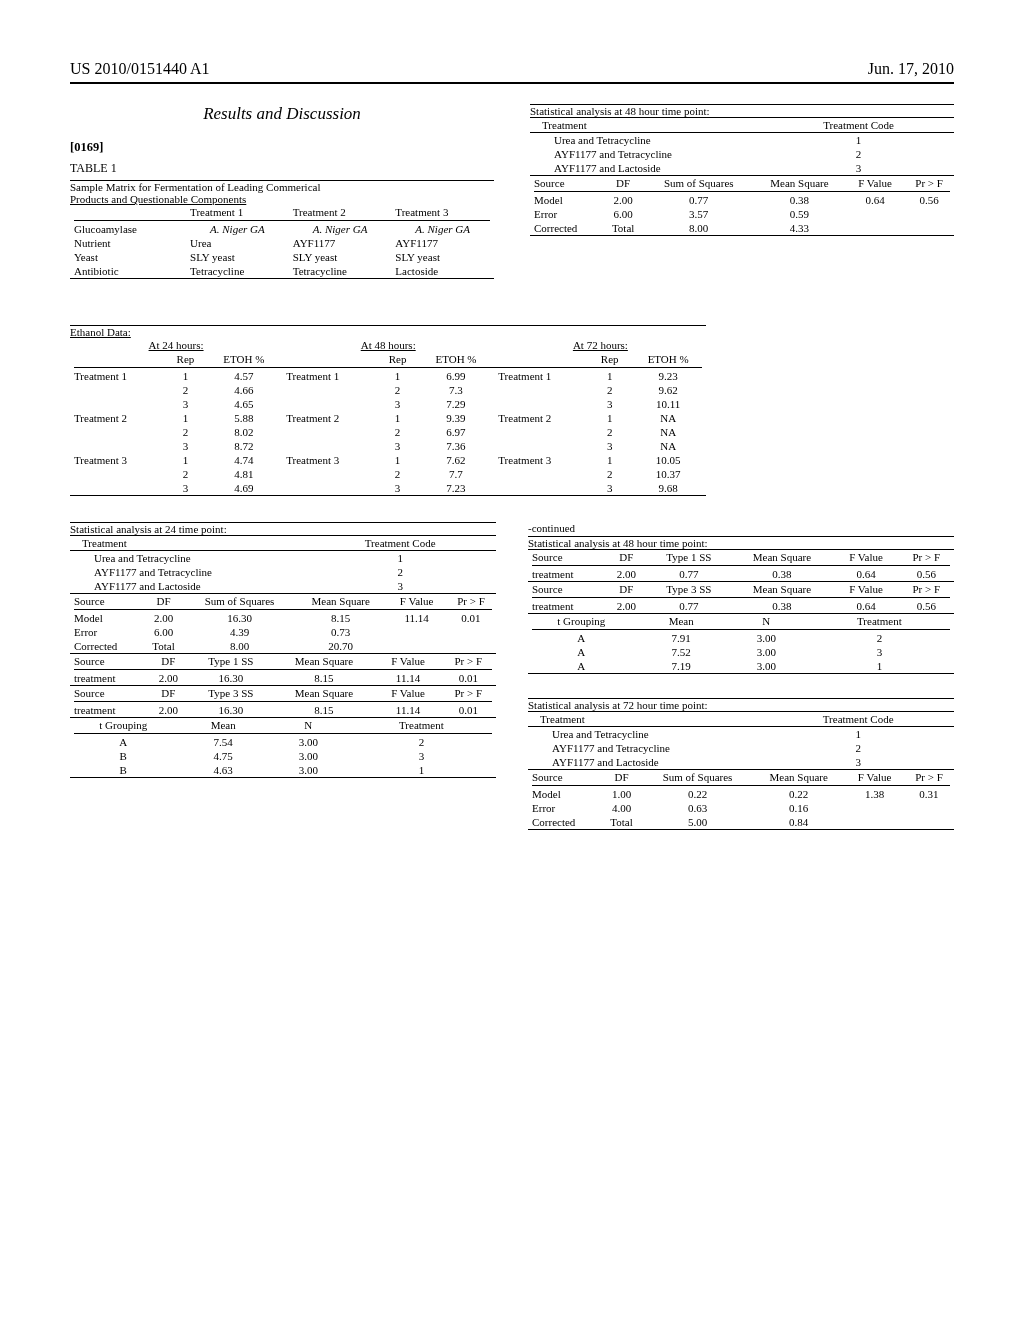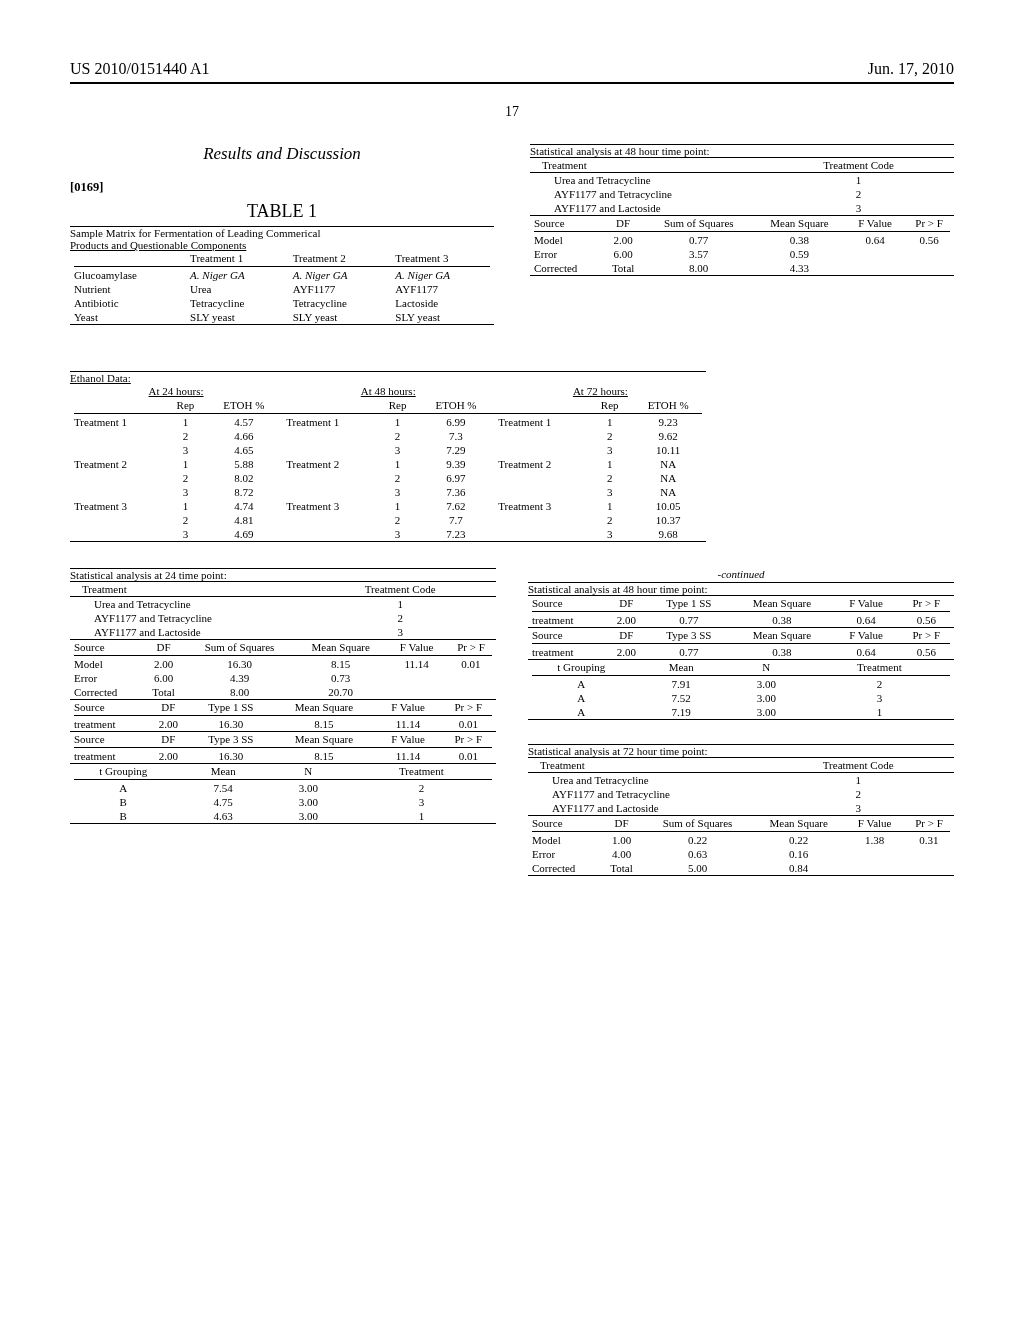--- a/index.html
+++ b/index.html
@@ -34,46 +34,45 @@
   .pagenum {
     text-align: center;
     font-size: 14px;
     margin-bottom: 24px;
   }
   .block { break-inside: avoid; margin-bottom: 18px; }
   .sectiontitle { text-align: center; font-size: 17px; margin-bottom: 16px; font-style: italic; }
   .para { font-size: 12.5px; margin: 6px 0 6px 0; }
   .paranum { font-weight: bold; }
   table { border-collapse: collapse; width: 100%; font-size: 11px; }
-  .ttl { text-align: center; font-size: 18px; margin-bottom: 4px; }
+  .ttl { font-size: 12px; margin-bottom: 4px; }
   .subttl { font-size: 11px; }
   .under { text-decoration: underline; }
   .hr1 { border-top: 1.5px solid #000; height:0; }
   .hr05 { border-top: 0.6px solid #000; height:0; }
   td, th { padding: 1px 4px; font-weight: normal; text-align: left; vertical-align: top; }
   .c { text-align: center; }
-  .i { font-style: italic; }
+  .i { font-style: italic; text-align: center; }
   .ethanol-wrap {
     margin: 20px 0 26px 0;
   }
-  .contlabel { text-align:center; font-size:11px; margin-bottom:2px;font-style:italic; }
+  .contlabel { text-align:left; font-size:11px; margin-bottom:2px; }
   .spacer6 { height:6px; }
 </style>
 </head>
 <body>
 
 <div class="page">
 
   <div class="header">
     <span>US 2010/0151440 A1</span>
     <span>Jun. 17, 2010</span>
   </div>
   <div class="rule"></div>
 
-  <div class="pagenum">17</div>
 
   <div style="display:flex; gap:36px;">
     <div style="flex:1;">
       <div class="sectiontitle">Results and Discussion</div>
       <div class="para"><span class="paranum">[0169]</span></div>
 
       <div class="block">
         <div class="ttl">TABLE 1</div>
         <div class="hr1"></div>
         <div class="subttl">Sample Matrix for Fermentation of Leading Commerical</div>
@@ -97,30 +96,30 @@
                 <td class="i">A. Niger GA</td>
                 <td class="i">A. Niger GA</td>
               </tr>
           <tr>
                 <td>Nutrient</td>
                 <td>Urea</td>
                 <td>AYF1177</td>
                 <td>AYF1177</td>
               </tr>
           <tr>
+                <td>Yeast</td>
+                <td>SLY yeast</td>
+                <td>SLY yeast</td>
+                <td>SLY yeast</td>
+              </tr>
+          <tr>
                 <td>Antibiotic</td>
                 <td>Tetracycline</td>
                 <td>Tetracycline</td>
                 <td>Lactoside</td>
-              </tr>
-          <tr>
-                <td>Yeast</td>
-                <td>SLY yeast</td>
-                <td>SLY yeast</td>
-                <td>SLY yeast</td>
               </tr>
         </tbody>
           </table>
         <div class="hr1"></div>
       </div>
     </div>
 
     <div style="flex:1;">
 
       <div class="block">

